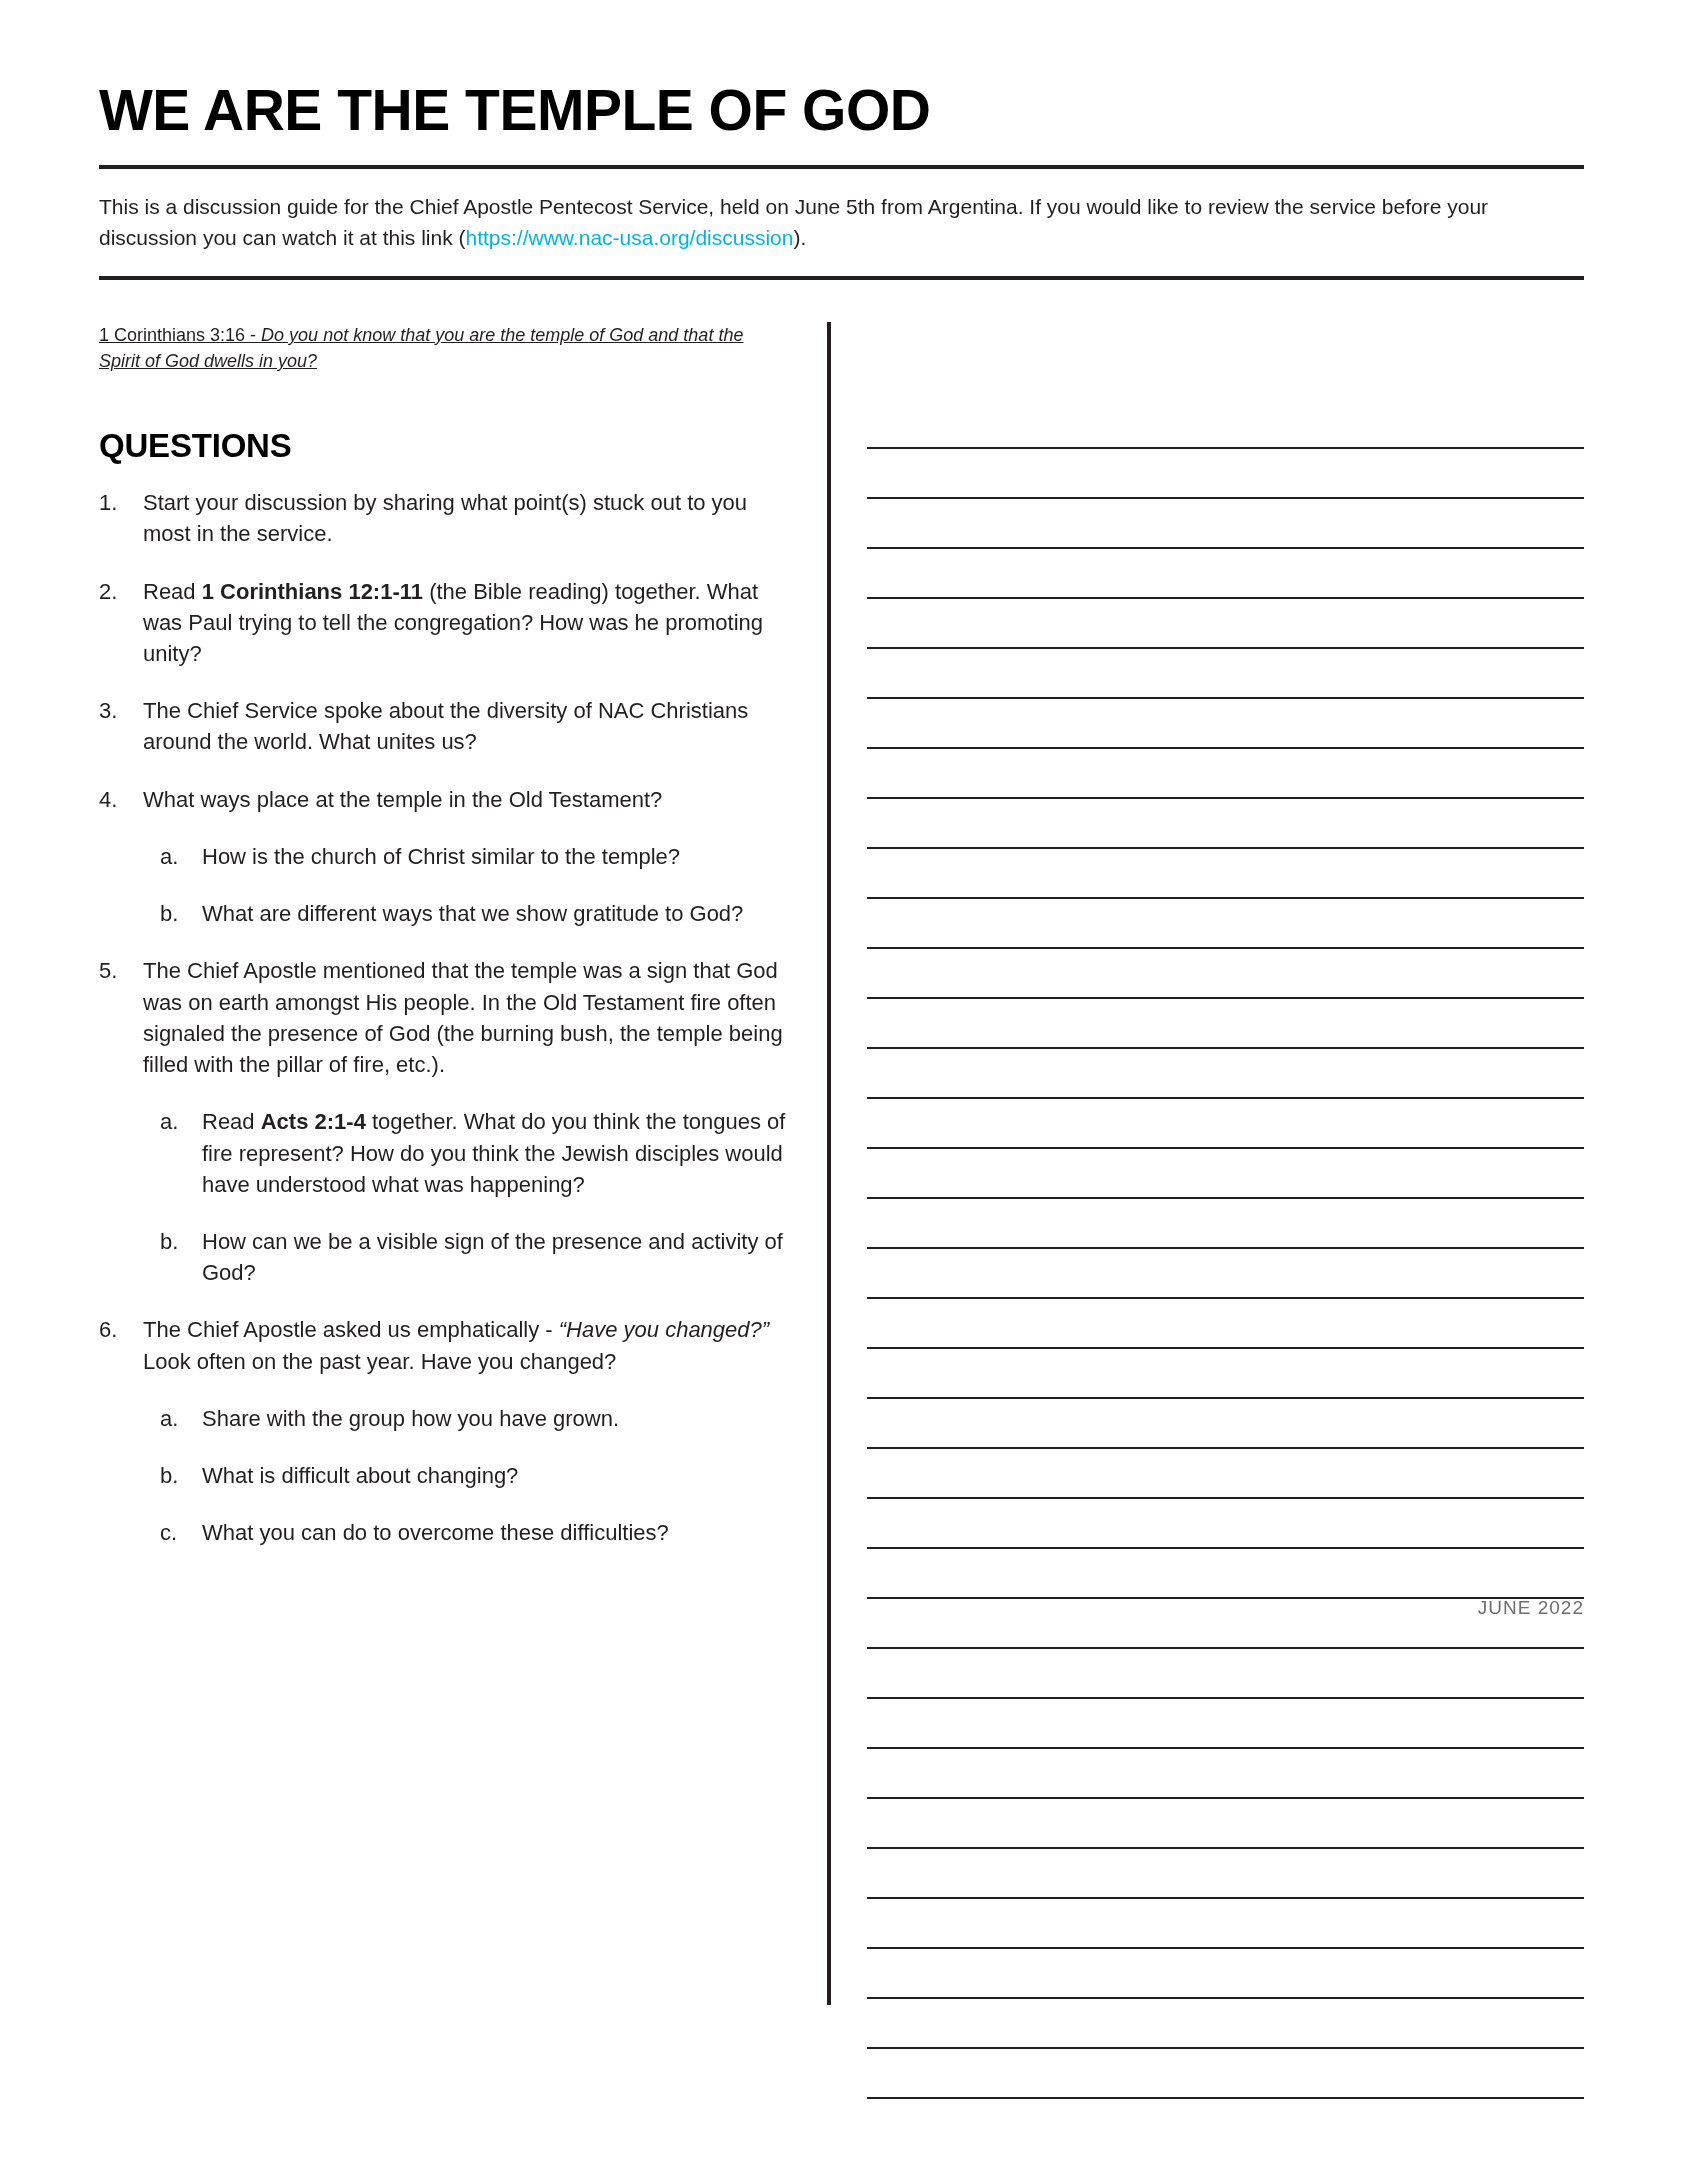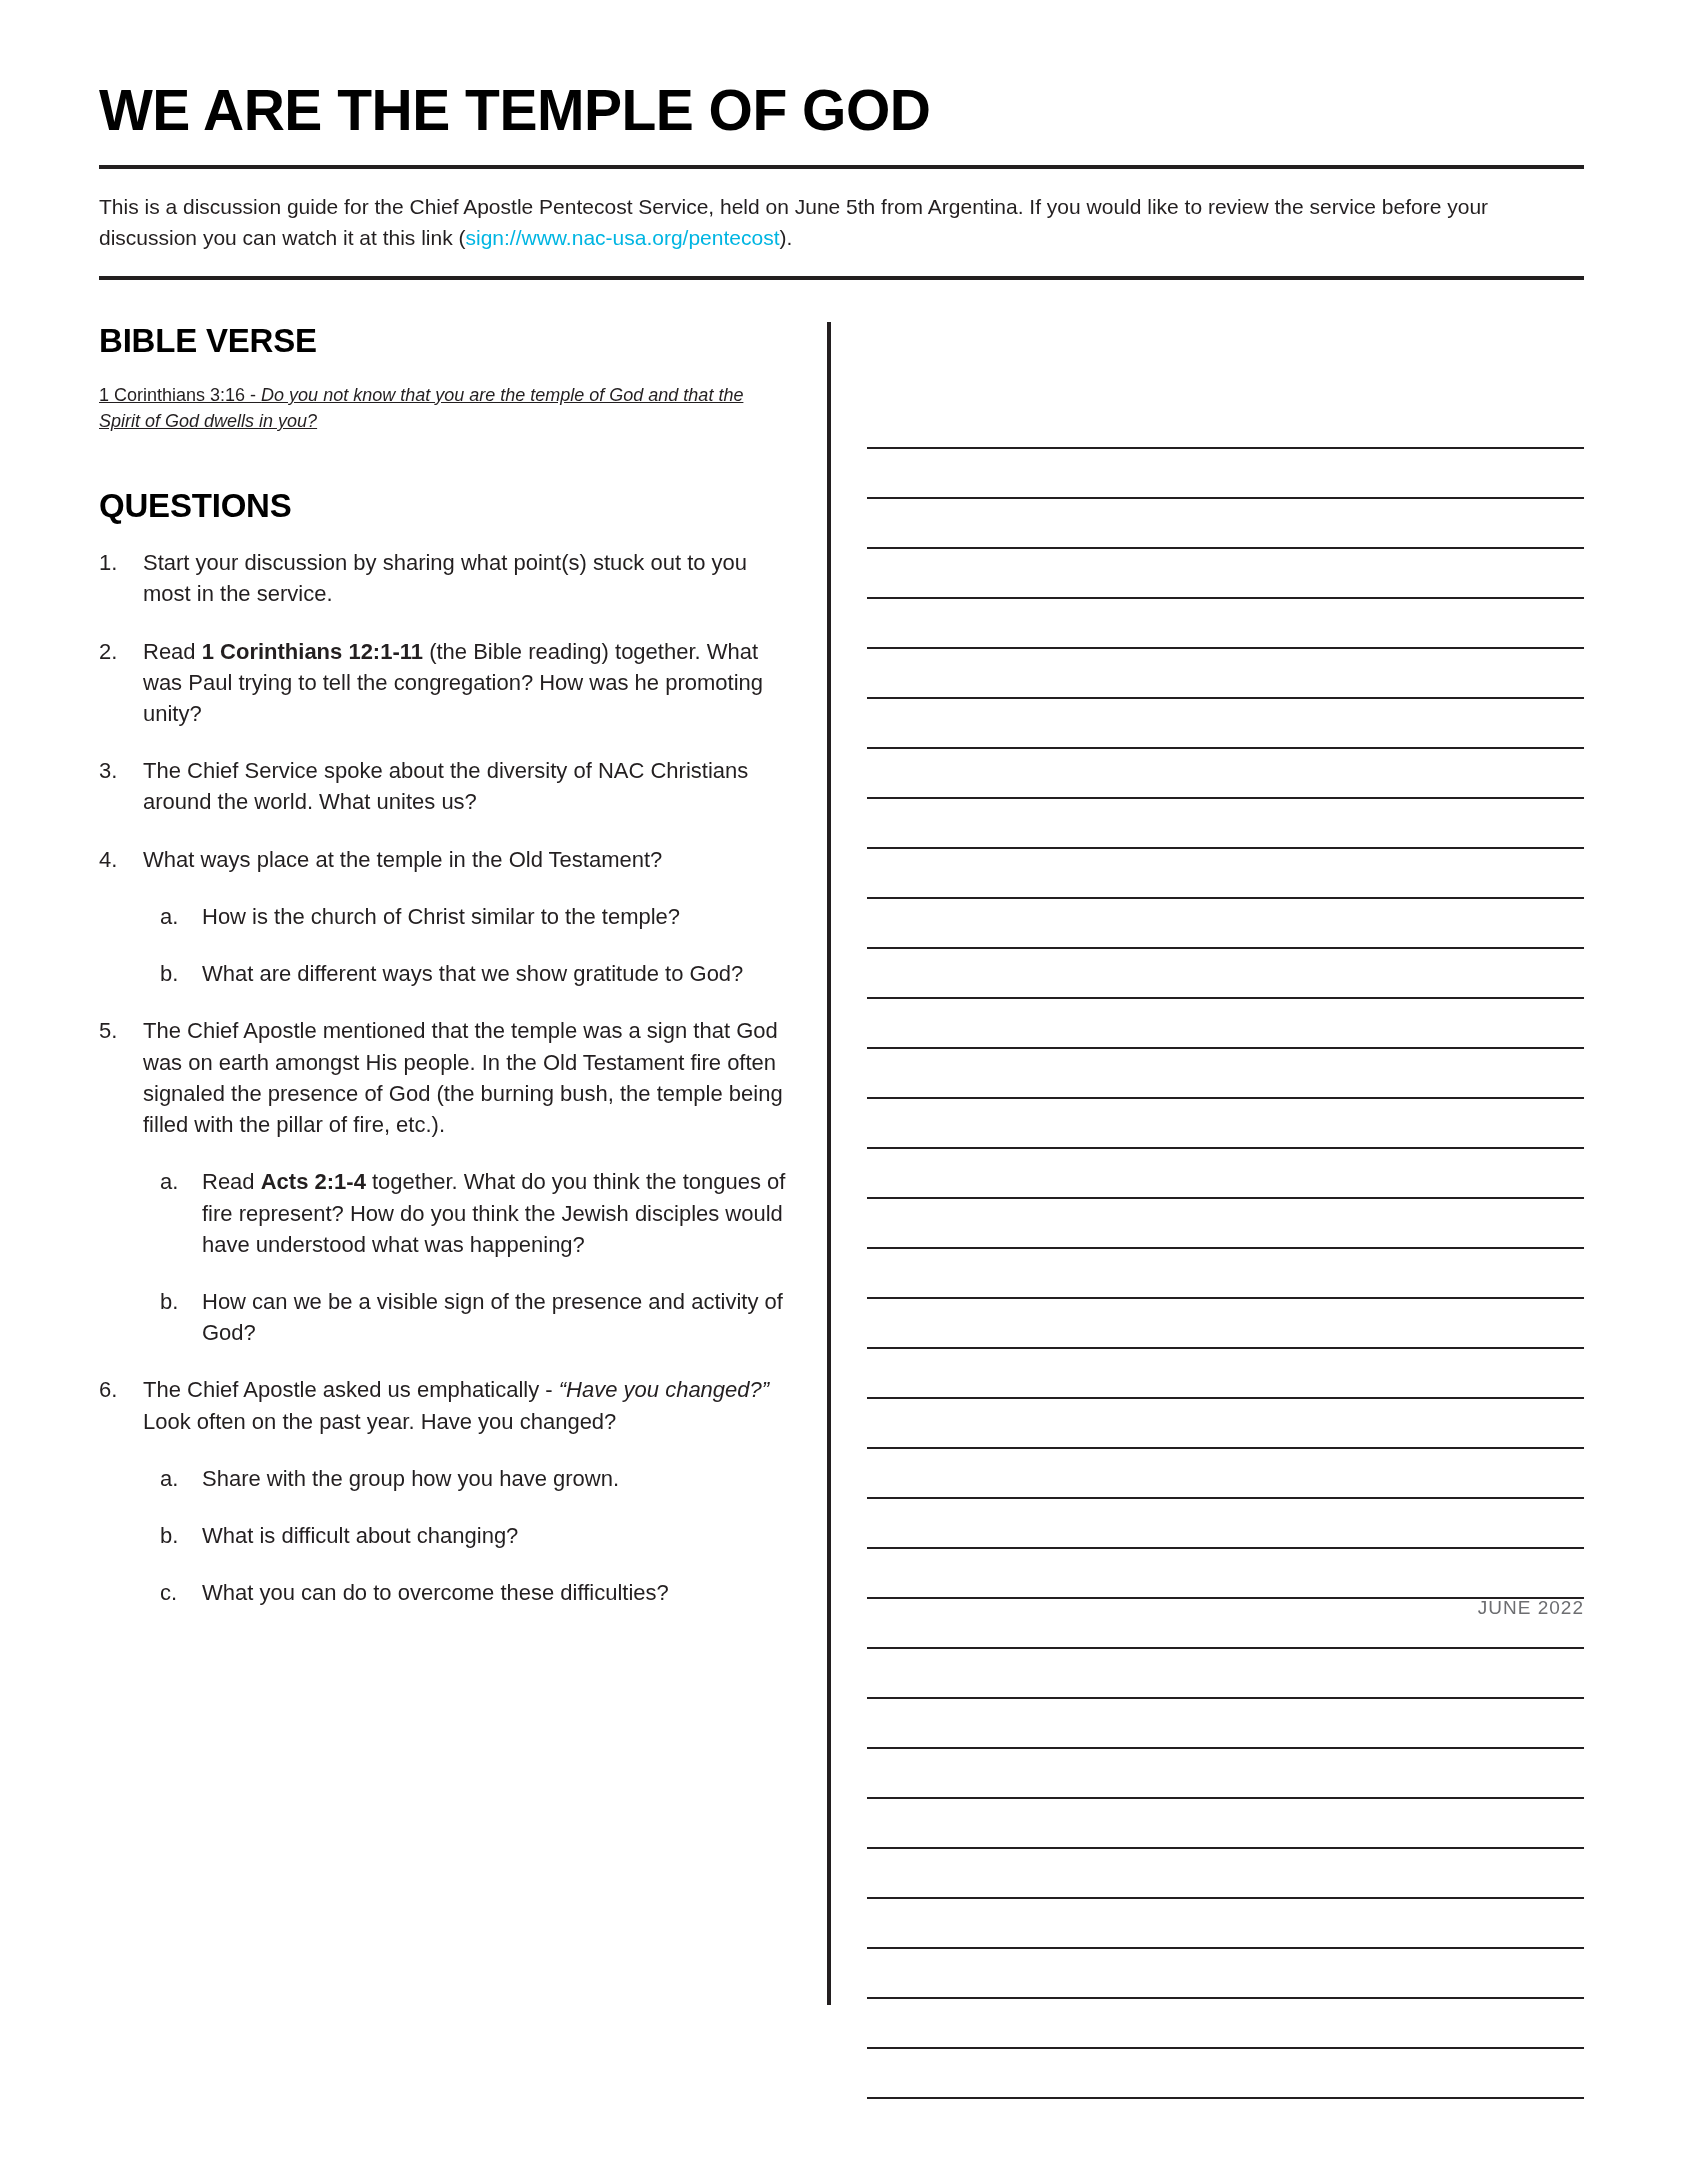--- a/index.html
+++ b/index.html
@@ -159,30 +159,29 @@
 </style>
 </head>
 <body>
 
 <div class="page">
 
   <h1 class="doc-title">WE ARE THE TEMPLE OF GOD</h1>
   <div class="rule-thick"></div>
 
   <p class="intro">
-    <span>This is a discussion guide for the Chief Apostle Pentecost Service, held on June 5th from Argentina.  If you would like to review the service before your discussion you can watch it at this link (</span><span class="link" style="color: rgb(0, 181, 226);">sign://www.nac-usa.org/pentecost</span><span>).</span>
+    <span>This is a discussion guide for the Chief Apostle Pentecost Service, held on June 5th from Argentina.  If you would like to review the service before your discussion you can watch it at this link (</span><span class="link" style="color: rgb(0, 181, 226);">https://www.nac-usa.org/discussion</span><span>).</span>
   </p>
 
   <div class="rule-thick2"></div>
 
   <div class="columns">
 
     <div class="col-left">
 
-      <h2 class="section">BIBLE VERSE</h2>
       <p class="verse">
         <span>1 Corinthians 3:16 - </span><em>Do you not know that you are the temple of God and that the Spirit of God dwells in you?</em>
       </p>
 
       <h2 class="section">QUESTIONS</h2>
 
       <ol class="qlist" id="questions-list">
           <li>
             <div class="q-item">
               <div class="q-num">1.</div>

